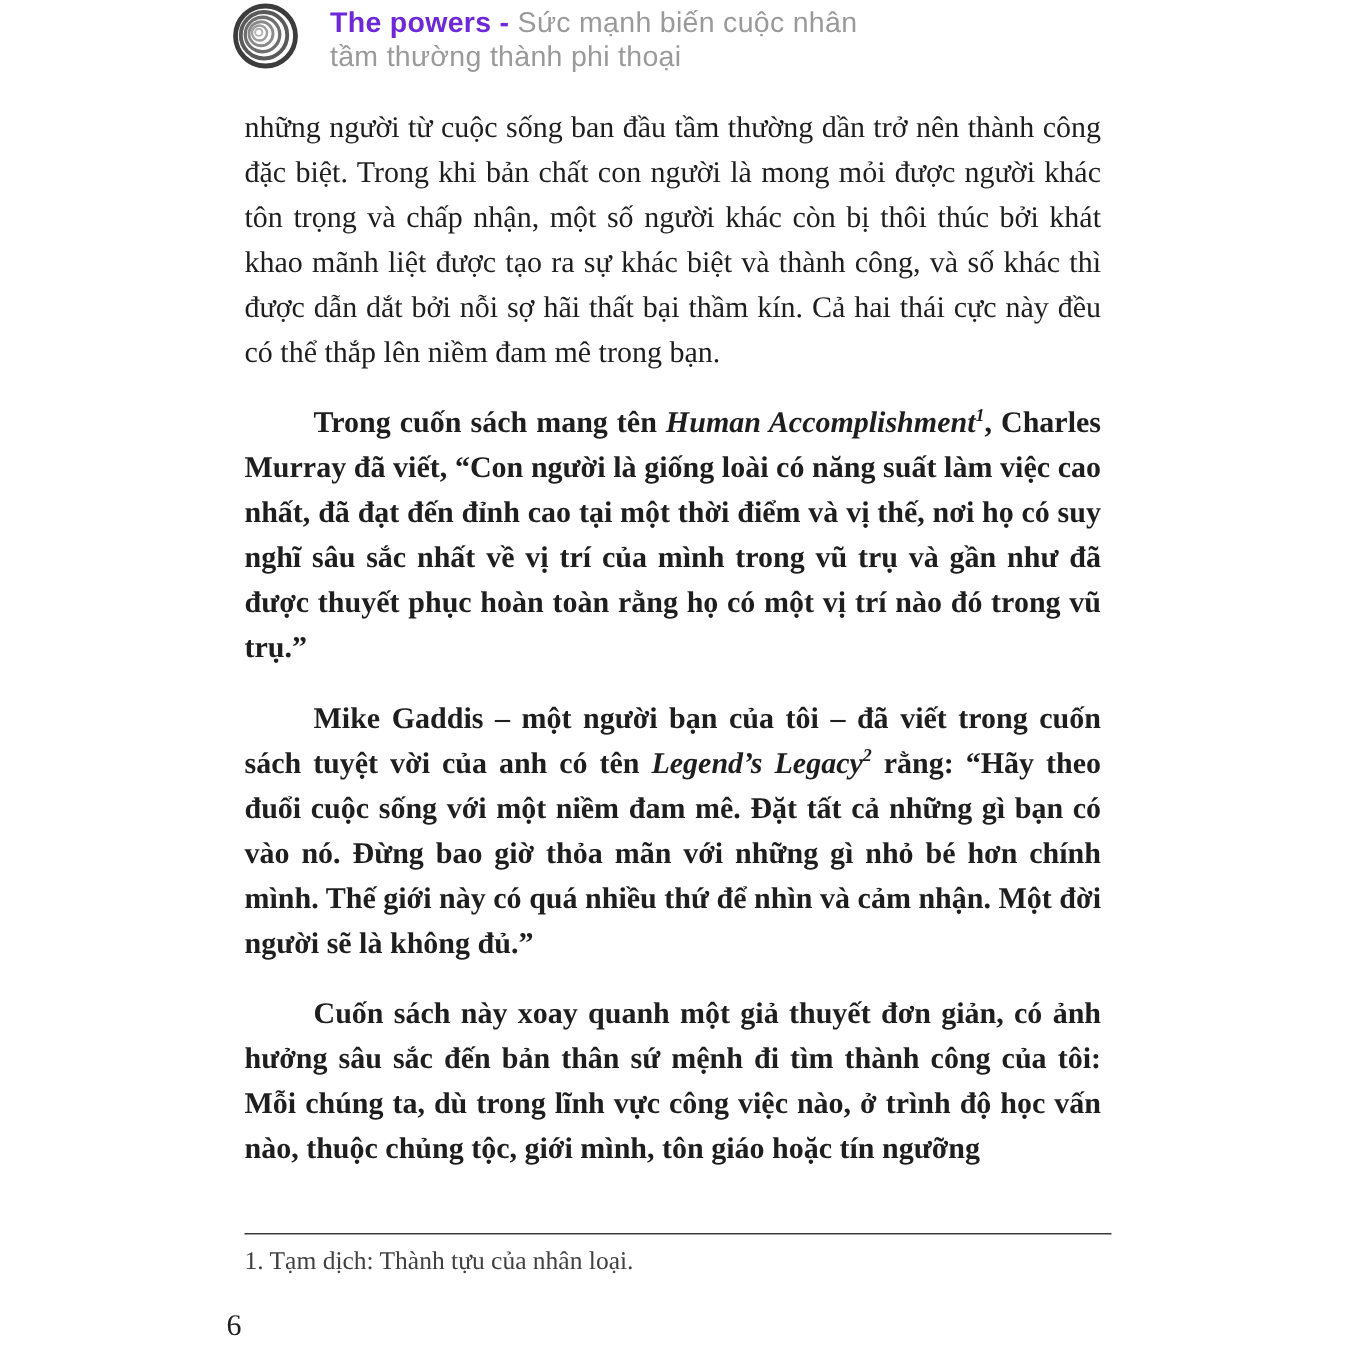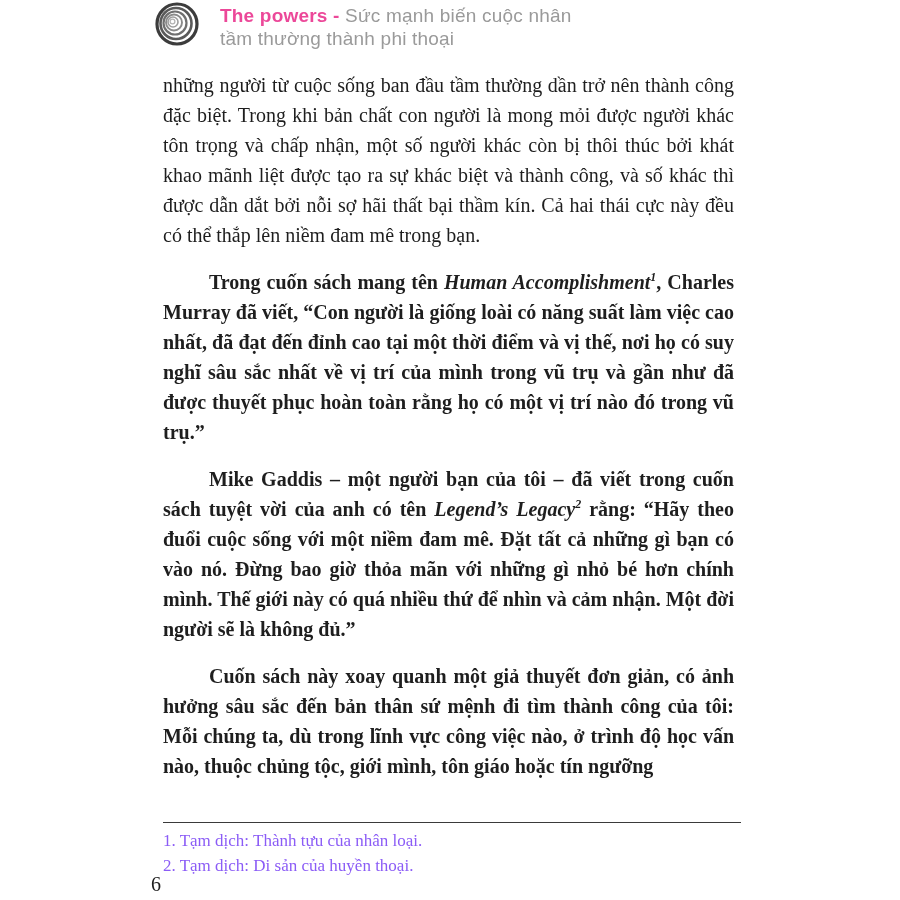--- a/index.html
+++ b/index.html
@@ -17,38 +17,38 @@
     display:flex;align-items:flex-start;gap:16px;
   }
   .logo{width:52px;height:46px;display:block;flex:0 0 auto;}
   .book-title{
     font-family:"Liberation Sans", sans-serif;
     font-size:19px;line-height:23px;
     color:#9a9a9a;
     letter-spacing:.2px;
     padding-top:2px;
   }
-  .book-title b{color:#ec4899;font-weight:700;}
+  .book-title b{color:#6d28d9;font-weight:700;}
   
   .body-text{
     position:absolute;left:163px;top:70px;width:578px;
     font-size:20px;line-height:30px;
     text-align:justify;
   }
   .body-text p{margin:0 7px 17px 0;}
   .body-text p.indent{text-indent:46px;font-weight:bold;}
   .body-text sup{font-size:12px;line-height:0;}
   
   .footnote-sep{
     position:absolute;left:163px;top:822px;width:578px;
     border-top:1.5px solid #3a3a3a;
   }
   .footnotes{
     position:absolute;left:163px;top:828px;width:578px;
-    font-size:17px;line-height:25px;color:#8b5cf6;
+    font-size:17px;line-height:25px;color:#404040;
   }
   .footnotes div{margin:0;}
   
   .page-number{
     position:absolute;left:151px;top:873px;
     font-size:20px;color:#1e1e1e;
   }
 </style>
 </head>
 <body>
@@ -75,18 +75,17 @@
   <main class="body-text">
       <p><span>những người từ cuộc sống ban đầu tầm thường dần trở nên thành công đặc biệt. Trong khi bản chất con người là mong mỏi được người khác tôn trọng và chấp nhận, một số người khác còn bị thôi thúc bởi khát khao mãnh liệt được tạo ra sự khác biệt và thành công, và số khác thì được dẫn dắt bởi nỗi sợ hãi thất bại thầm kín. Cả hai thái cực này đều có thể thắp lên niềm đam mê trong bạn.</span></p>
       <p class="indent"><span>Trong cuốn sách mang tên </span><span style="font-style: italic;">Human Accomplishment</span><sup style="font-style: italic;">1</sup><span>, Charles Murray đã viết, “Con người là giống loài có năng suất làm việc cao nhất, đã đạt đến đỉnh cao tại một thời điểm và vị thế, nơi họ có suy nghĩ sâu sắc nhất về vị trí của mình trong vũ trụ và gần như đã được thuyết phục hoàn toàn rằng họ có một vị trí nào đó trong vũ trụ.”</span></p>
       <p class="indent"><span>Mike Gaddis – một người bạn của tôi – đã viết trong cuốn sách tuyệt vời của anh có tên </span><span style="font-style: italic;">Legend’s Legacy</span><sup style="font-style: italic;">2</sup><span> rằng: “Hãy theo đuổi cuộc sống với một niềm đam mê. Đặt tất cả những gì bạn có vào nó. Đừng bao giờ thỏa mãn với những gì nhỏ bé hơn chính mình. Thế giới này có quá nhiều thứ để nhìn và cảm nhận. Một đời người sẽ là không đủ.”</span></p>
       <p class="indent"><span>Cuốn sách này xoay quanh một giả thuyết đơn giản, có ảnh hưởng sâu sắc đến bản thân sứ mệnh đi tìm thành công của tôi: Mỗi chúng ta, dù trong lĩnh vực công việc nào, ở trình độ học vấn nào, thuộc chủng tộc, giới mình, tôn giáo hoặc tín ngưỡng</span></p>
     </main>
 
   <div class="footnote-sep"></div>
   <div class="footnotes">
       <div>1. Tạm dịch: Thành tựu của nhân loại.</div>
-      <div>2. Tạm dịch: Di sản của huyền thoại.</div>
     </div>
 
   <div class="page-number">6</div>
 
 </div>
 
 </body></html>

